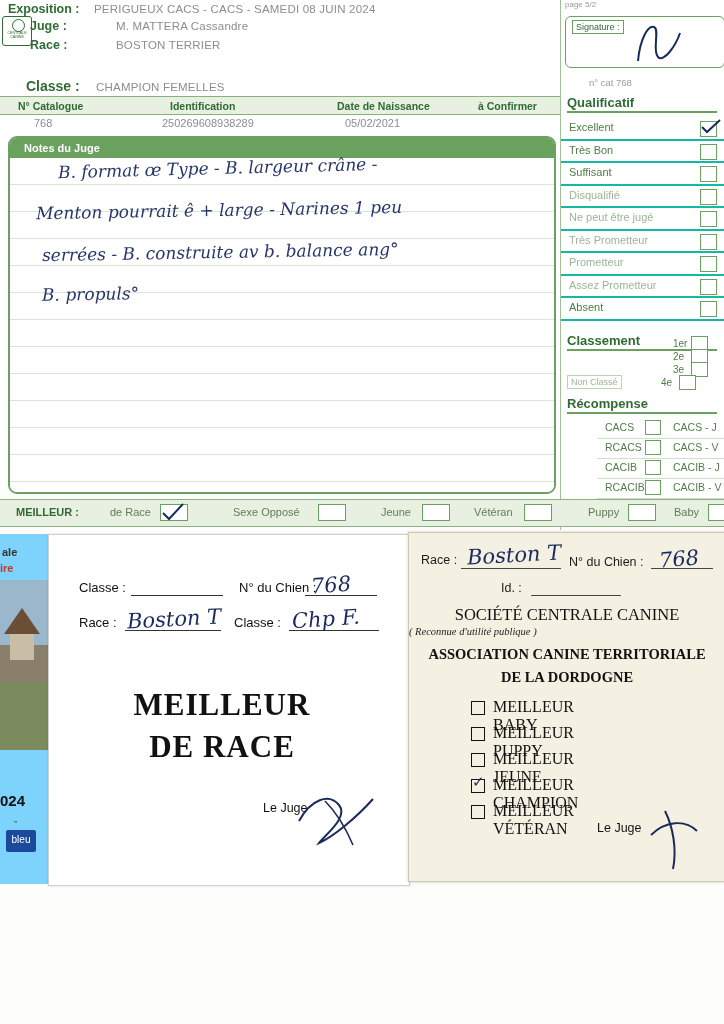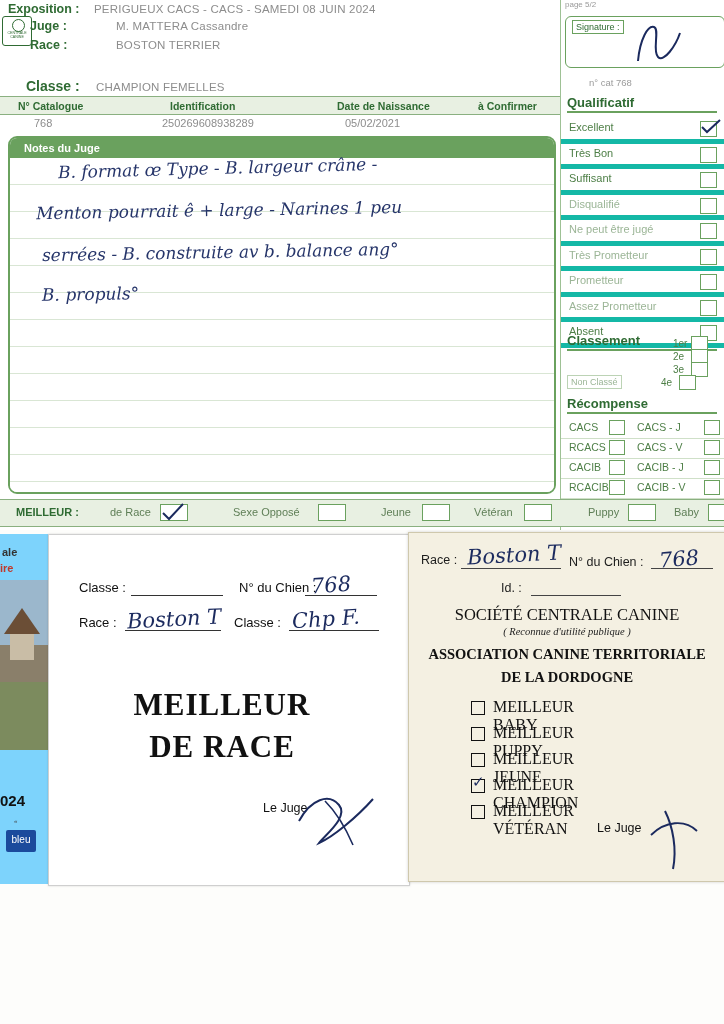--- a/index.html
+++ b/index.html
@@ -177,20 +177,21 @@
   }
 
   
   .right-col {
     position: absolute;
     left: 560px; top: 0;
     width: 164px; height: 530px;
     border-left: 1px solid #9ec195;
     background: #ffffff;
     box-sizing: border-box;
+    padding-left: 36px;
   }
   .page-num {
     position: absolute;
     left: 4px; top: 0px;
     font-size: 8px;
     color: #999;
   }
   .sig-box {
     position: absolute;
     left: 4px; top: 16px;
@@ -224,21 +225,21 @@
     width: 150px;
   }
   .qual-list {
     position: absolute;
     left: 0; top: 118px;
     width: 164px;
   }
   .qual-row {
     position: relative;
     height: 20.5px;
-    border-bottom: 5px solid #14b8a6;
+    border-bottom: 2px solid #14b8a6;
     text-decoration: underline;
   }
   .qual-row span {
     position: absolute;
     left: 8px; top: 3px;
     font-size: 11px;
     color: #4e7f47;
   }
   .qual-row i {
     position: absolute;
@@ -440,21 +441,21 @@
   #scc-h-race { left: 58px; top: 10px; font-size: 21px; transform: rotate(-3deg); }
   #scc-h-num  { left: 250px; top: 14px; font-size: 21px; transform: rotate(-5deg); }
 
   .scc-t1 {
     position: absolute; left: 0; right: 0; top: 72px;
     text-align: center; font-size: 16.5px; font-weight: normal;
     font-family: "Liberation Serif", serif; color: #111;
   }
   .scc-t2 {
     position: absolute; left: 0; right: 0; top: 93px;
-    text-align: center; font-size: 10.5px; font-style: italic;
+    font-size: 10.5px; font-style: italic;
     font-family: "Liberation Serif", serif; color: #222;
   }
   .scc-t3 {
     position: absolute; left: 0; right: 0; top: 113px;
     text-align: center; font-size: 14.5px; font-weight: bold;
     font-family: "Liberation Serif", serif; color: #111;
   }
   .scc-t4 {
     position: absolute; left: 0; right: 0; top: 136px;
     text-align: center; font-size: 14.5px; font-weight: bold;

